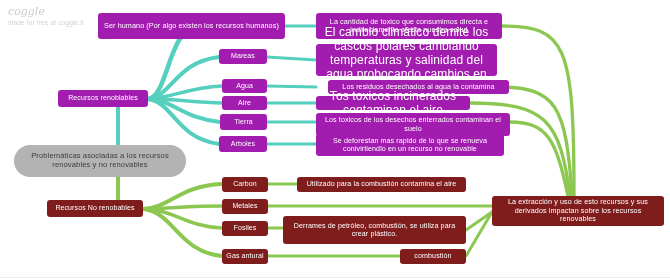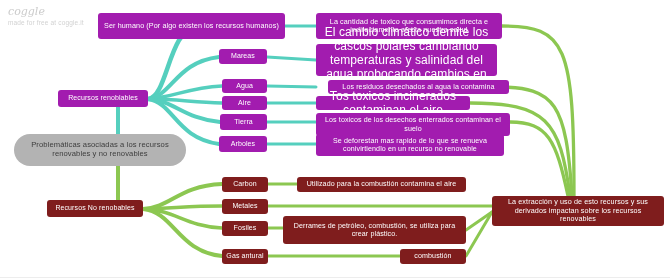--- a/index.html
+++ b/index.html
@@ -88,21 +88,21 @@
       <path d="M466,256 L492,212" stroke-width="3"></path>
       <path d="M466,230 L492,212" stroke-width="3"></path>
     </g>
   </svg>
 
   <div class="logo">
     <div class="brand">coggle</div>
     <div class="tag">made for free at coggle.it</div>
   </div>
 
-  <div class="node gray" style="left:14px;top:134px;width:172px;height:32px;font-size:7.6px;border-radius:16px;">Problemáticas asociadas a los recursos renovables y no renovables</div>
+  <div class="node gray" style="left:14px;top:145px;width:172px;height:32px;font-size:7.6px;border-radius:16px;">Problemáticas asociadas a los recursos renovables y no renovables</div>
 
   <div class="node teal" style="left:58px;top:90px;width:90px;height:17px;font-size:7px;">Recursos renoblables</div>
 
   <div class="node teal" style="left:98px;top:13px;width:187px;height:26px;font-size:7.2px;">Ser humano (Por algo existen los recursos humanos)</div>
 
   <div class="node teal" style="left:316px;top:13px;width:186px;height:26px;font-size:7.2px;">La cantidad de toxico que consumimos directa e indirectamente afecta nuestra salud</div>
 
   <div class="node teal" style="left:219px;top:49px;width:48px;height:15px;font-size:7px;">Mareas</div>
 
   <div class="node teal" style="left:316px;top:44px;width:181px;height:32px;font-size:12px;">El cambio climático demite los cascos polares cambiando temperaturas y salinidad del agua probocando cambios en las mareas y ciclos marinos</div>

